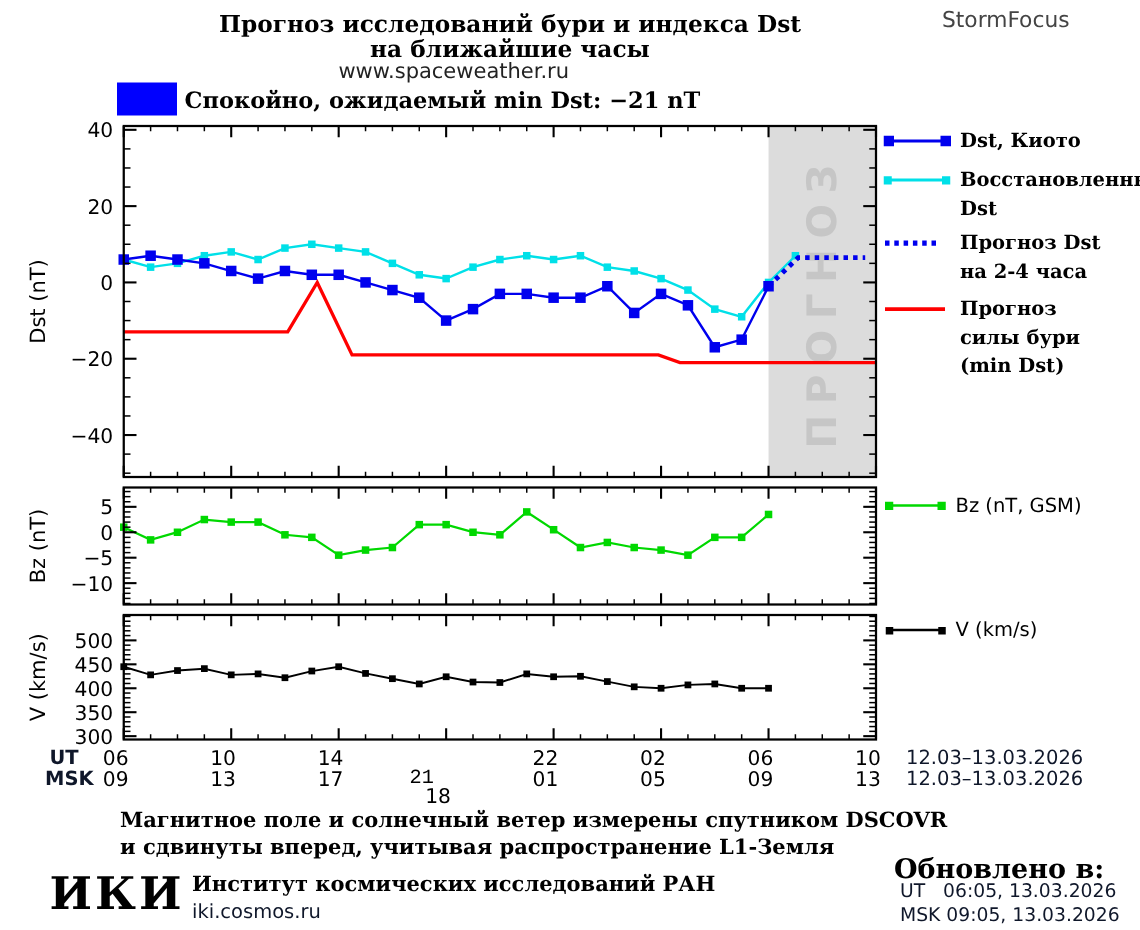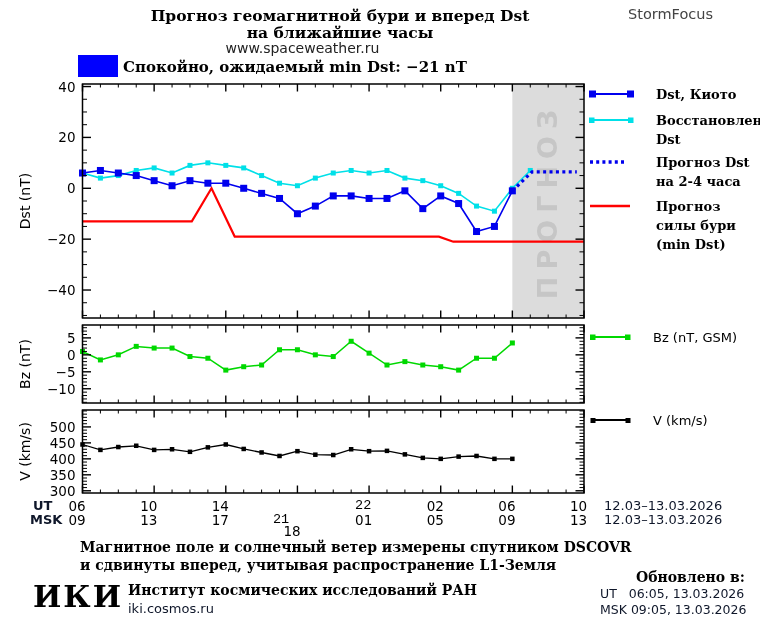--- a/index.html
+++ b/index.html
@@ -8,31 +8,31 @@
   .abs{position:absolute}
   .serifb{font-family:"DejaVu Serif",serif;font-weight:bold;color:#000}
   .sans{font-family:"DejaVu Sans",sans-serif;color:#0f172a}
   .pre{white-space:pre}
   .ctr{text-align:center}
   #charts{position:absolute;left:0;top:0}
   .ticklabel{font-family:"DejaVu Sans",sans-serif;font-size:13.5px;fill:#000}
   .axislabel{font-family:"DejaVu Sans",sans-serif;font-size:14px;fill:#000}
   .bandlabel{font-family:"DejaVu Sans",sans-serif;font-size:27px;font-weight:bold;letter-spacing:7px}
   .xt{position:absolute;width:28px;font-size:13.5px;font-family:"DejaVu Sans",sans-serif}
-  .leg{position:absolute;display:flex;gap:21px;align-items:flex-start}
+  .leg{position:absolute;display:flex;gap:5px;align-items:flex-start}
   .leg .sw{flex:0 0 auto;margin-top:3px}
   .leg .txt{font-size:13px;line-height:19px}
   .leg .txt.sanslab{font-family:"DejaVu Sans",sans-serif;font-weight:normal;font-size:13px}
 </style>
 </head>
 <body>
 
 <div id="wrap">
 
-  <div class="abs serifb ctr" style="left:20px;top:6px;width:640px;font-size:15.5px">Прогноз геомагнитной бури и вперед Dst</div>
+  <div class="abs serifb ctr" style="left:20px;top:6px;width:640px;font-size:15.5px">Прогноз исследований бури и индекса Dst</div>
   <div class="abs serifb ctr" style="left:20px;top:23px;width:640px;font-size:15.5px">на ближайшие часы</div>
   <div class="abs sans ctr" style="left:20px;top:40px;width:565px;font-size:14px;color:#222">www.spaceweather.ru</div>
   <div class="abs sans" style="left:628px;top:6px;font-size:14.5px;color:#444">StormFocus</div>
 
   <div class="abs" style="left: 78px; top: 55px; width: 40px; height: 22px; background: rgb(0, 0, 255);" id="banner-swatch"></div>
   <div class="abs serifb" style="left:123px;top:58px;font-size:15px">Спокойно, ожидаемый min Dst: −21 nT</div>
 
   <svg id="charts" width="760" height="620">
       <g>
         <rect x="512.3571428571429" y="84" width="71.64285714285711" height="234" fill="#dcdcdc"></rect>
@@ -483,21 +483,21 @@
 
   <div id="xaxis">
     <div class="abs sans" style="left:33px;top:498px;font-size:13px;font-weight:bold">UT</div>
     <div class="abs sans" style="left:30px;top:512px;font-size:13px;font-weight:bold">MSK</div>
     <div class="abs sans" style="left:604px;top:498px;font-size:13px">12.03–13.03.2026</div>
     <div class="abs sans" style="left:604px;top:512px;font-size:13px">12.03–13.03.2026</div>
   <div class="xt" style="left: 68.5px; top: 498px;">06</div>
       <div class="xt" style="left: 140.143px; top: 498px;">10</div>
       <div class="xt" style="left: 211.786px; top: 498px;">14</div>
       <div class="xt" style="left: 283.429px; top: 523px;">18</div>
-      <div class="xt" style="left: 355.071px; top: 498px; font-family: Liberation Mono, monospace;">22</div>
+      <div class="xt" style="left: 355.071px; top: 498px;">22</div>
       <div class="xt" style="left: 426.714px; top: 498px;">02</div>
       <div class="xt" style="left: 498.357px; top: 498px;">06</div>
       <div class="xt" style="left: 570px; top: 498px;">10</div>
       <div class="xt" style="left: 68.5px; top: 512px;">09</div>
       <div class="xt" style="left: 140.143px; top: 512px;">13</div>
       <div class="xt" style="left: 211.786px; top: 512px;">17</div>
       <div class="xt" style="left: 273px; top: 512px; font-family: Liberation Mono, monospace;">21</div>
       <div class="xt" style="left: 355.071px; top: 512px;">01</div>
       <div class="xt" style="left: 426.714px; top: 512px;">05</div>
       <div class="xt" style="left: 498.357px; top: 512px;">09</div>
@@ -564,17 +564,17 @@
     <div class="txt sanslab">V (km/s)</div>
   </div>
 
   <div class="abs serifb" style="left:80px;top:539px;font-size:14px">Магнитное поле и солнечный ветер измерены спутником DSCOVR</div>
   <div class="abs serifb" style="left:80px;top:557px;font-size:14px">и сдвинуты вперед, учитывая распространение L1-Земля</div>
 
   <div class="abs serifb" style="left:33px;top:579px;font-size:30px;letter-spacing:2px">ИКИ</div>
   <div class="abs serifb" style="left:128px;top:582px;font-size:14px">Институт космических исследований РАН</div>
   <div class="abs sans" style="left:128px;top:601px;font-size:13px">iki.cosmos.ru</div>
 
-  <div class="abs serifb" style="left:636px;top:569px;font-size:14px">Обновлено в:</div>
+  <div class="abs serifb" style="left:596px;top:569px;font-size:18px">Обновлено в:</div>
   <div class="abs sans pre" style="left:600px;top:586px;font-size:12.5px">UT   06:05, 13.03.2026</div>
   <div class="abs sans pre" style="left:600px;top:602px;font-size:12.5px">MSK 09:05, 13.03.2026</div>
 
 </div>
 
 </body></html>

